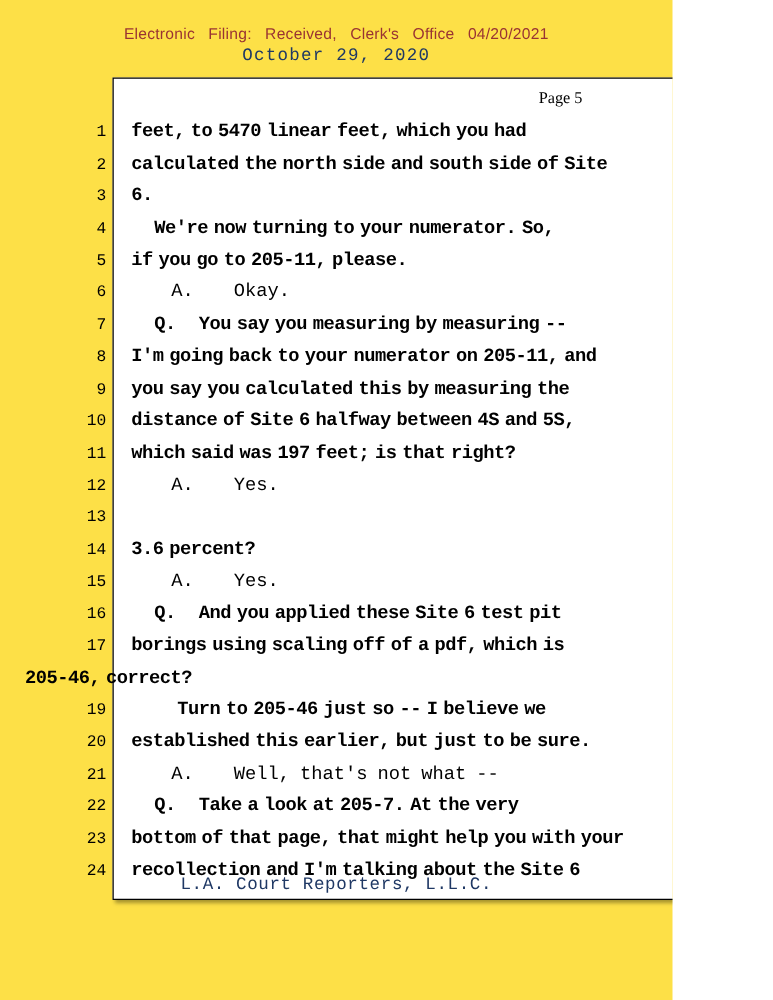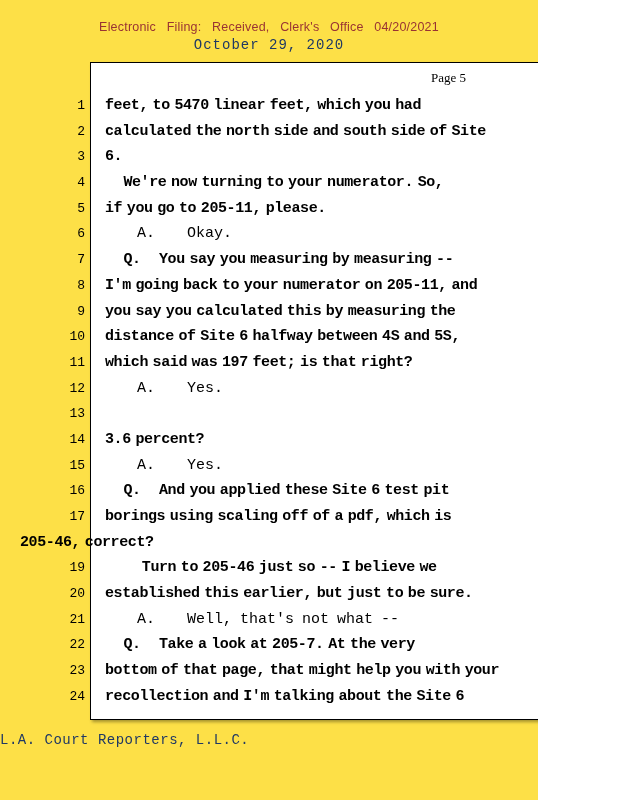--- a/index.html
+++ b/index.html
@@ -76,21 +76,22 @@
   .line-row.bold .line-text{
     font-weight:bold;
     word-spacing:-4px;
     letter-spacing:-0.4px;
   }
   .line-row.regular .line-text{
     font-weight:normal;
     word-spacing:-1px;
   }
   .footer-name{
-    position:absolute;top:732px;left:0;width:100%;
+    position:absolute;top:700px;left:0;width:100%;
+    text-align:center;
     color:var(--navy);
     font-size:14px;
     letter-spacing:0.5px;
   }
   .footer-phone{
     position:absolute;top:748px;left:0;width:100%;
     text-align:center;
     color:var(--navy);
     font-size:14px;
     letter-spacing:0.5px;

